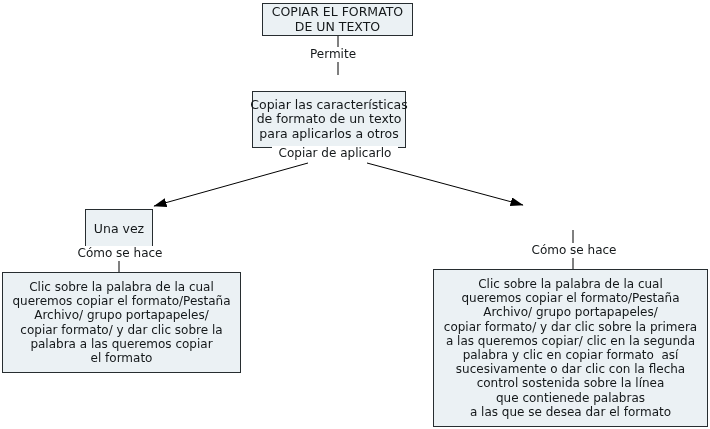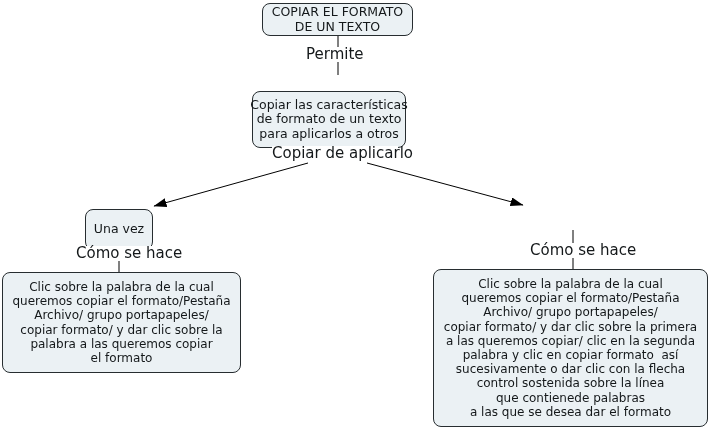--- a/index.html
+++ b/index.html
@@ -18,42 +18,42 @@
     width: 710px; height: 429px;
     z-index: 1;
   }
   .wires line { stroke: #000000; stroke-width: 1; }
   .node {
     position: absolute;
     z-index: 2;
     box-sizing: border-box;
     background: #ebf1f4;
     border: 1px solid #272d30;
-    border-radius: 8px;
+    border-radius: 0;
     display: flex;
     align-items: center;
     justify-content: center;
     text-align: center;
     white-space: pre;
     font-size: 12.5px;
     line-height: 14.5px;
   }
   .node-root        { left: 262px; top: 3px;   width: 151px; height: 33px; }
   .node-definition  { left: 252px; top: 91px;  width: 154px; height: 57px; line-height: 14.3px; }
   .node-una-vez     { left: 85px;  top: 209px; width: 68px;  height: 41px; }
   .node-varias-veces{ left: 525px; top: 207px; width: 93px;  height: 23px; }
   .node-detail-left { left: 2px;   top: 272px; width: 239px; height: 101px; font-size: 12px; line-height: 14.2px; }
   .node-detail-right{ left: 433px; top: 269px; width: 275px; height: 158px; font-size: 12px; line-height: 14.2px; }
   .link-label {
     position: absolute;
     z-index: 3;
     background: #ffffff;
     text-align: center;
     white-space: pre;
-    font-size: 15px;
+    font-size: 12px;
     line-height: 15px;
   }
   .label-permite    { left: 306px; top: 47px;  width: 54px;  }
   .label-formas     { left: 272px; top: 146px; width: 126px; }
   .label-como-left  { left: 76px;  top: 246px; width: 88px;  }
   .label-como-right { left: 530px; top: 243px; width: 88px;  }
 </style>
 </head>
 <body>
 

